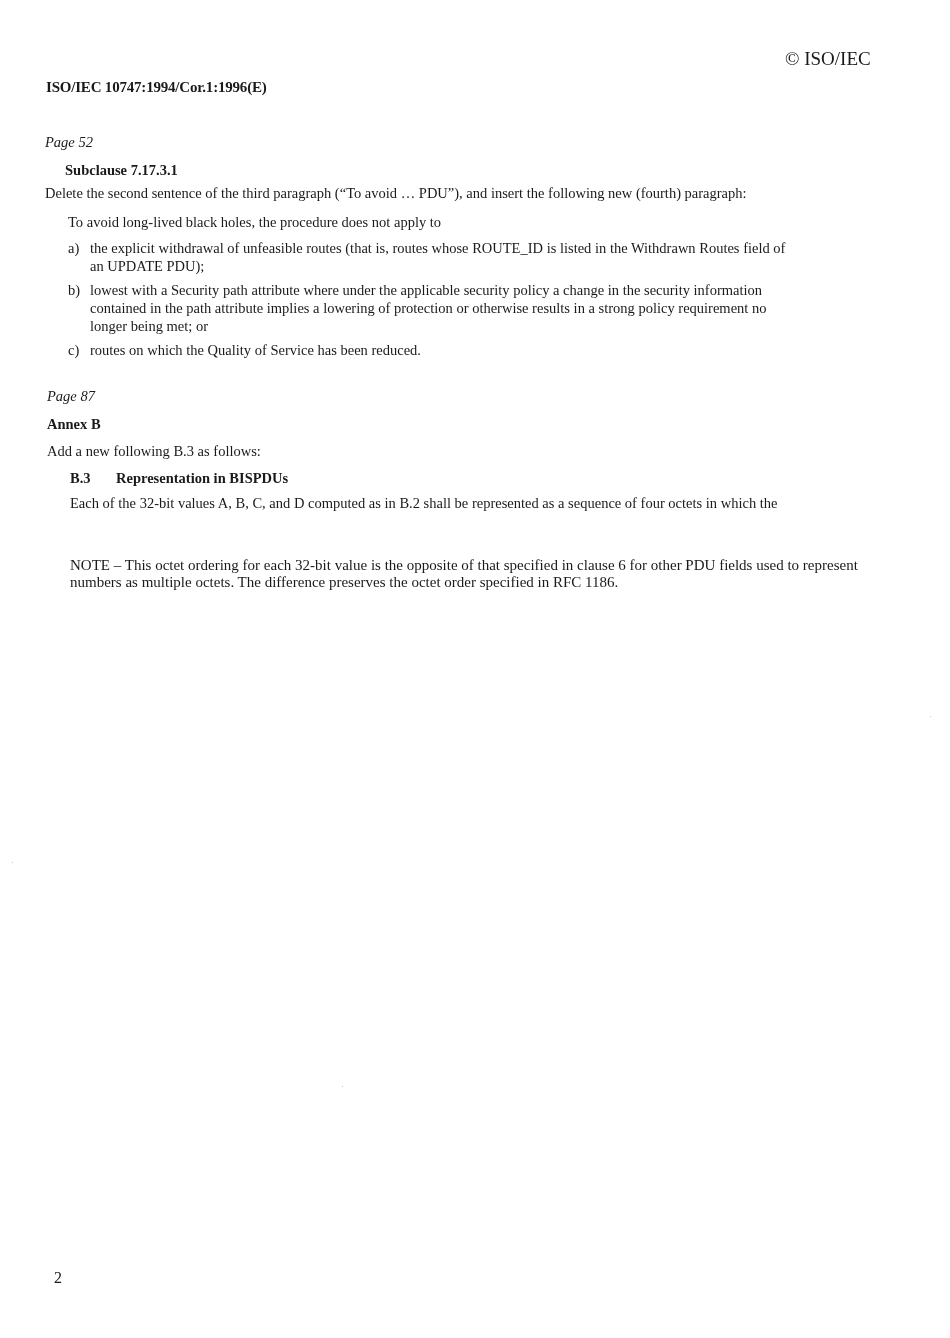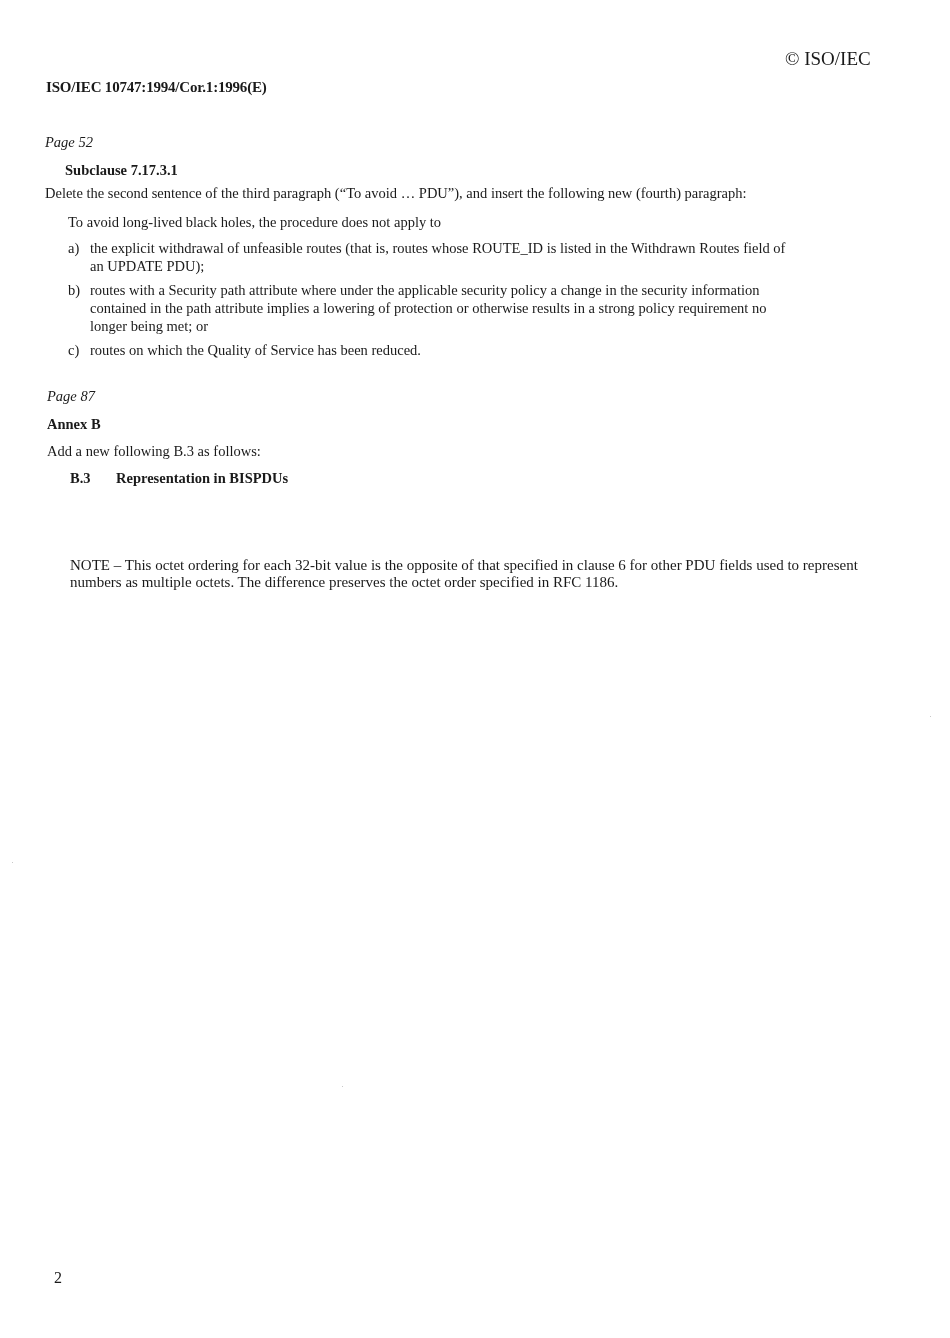--- a/index.html
+++ b/index.html
@@ -81,39 +81,40 @@
 <div class="abs body-line" style="left:68px; top:214px;">To avoid long-lived black holes, the procedure does not apply to</div>
 
 <div class="list-item" style="left:68px; top:239px;">
   <span class="list-marker">a)</span>
   <span class="list-text" style="top:0px;">the explicit withdrawal of unfeasible routes (that is, routes whose ROUTE_ID is listed in the Withdrawn Routes field of</span>
   <span class="list-text" style="top:18px;">an UPDATE PDU);</span>
 </div>
 
 <div class="list-item" style="left:68px; top:281px;">
   <span class="list-marker">b)</span>
-  <span class="list-text" style="top:0px;">routes with a Security path attribute where under the applicable security policy a change in the security information</span>
+  <span class="list-text" style="top:0px;">lowest with a Security path attribute where under the applicable security policy a change in the security information</span>
   <span class="list-text" style="top:18px;">contained in the path attribute implies a lowering of protection or otherwise results in a strong policy requirement no</span>
   <span class="list-text" style="top:36px;">longer being met; or</span>
 </div>
 
 <div class="list-item" style="left:68px; top:341px;">
   <span class="list-marker">c)</span>
   <span class="list-text" style="top:0px;">routes on which the Quality of Service has been reduced.</span>
 </div>
 
 <div class="abs page-ref" style="left:47px; top:388px;">Page 87</div>
 <div class="abs bold-head" style="left:47px; top:416px;">Annex B</div>
 <div class="abs body-line" style="left:47px; top:443px;">Add a new following B.3 as follows:</div>
 
 <div class="abs bold-head" style="left:70px; top:470px;">
   <span class="b3-num">B.3</span><span>Representation in BISPDUs</span>
 </div>
 
 <div class="para" style="left:70px; top:494px;">
+  <div>Each of  the 32-bit values A, B, C, and D computed as in B.2 shall be represented as a sequence of four octets in which the</div>
 </div>
 
 <div class="note" style="left:70px; top:557px;">
   <div>NOTE – This octet ordering for each 32-bit value is the opposite of that specified in clause 6 for other PDU fields used to represent</div>
   <div>numbers as multiple octets. The difference preserves the octet order specified in RFC 1186.</div>
 </div>
 
 <div class="abs footer-num">2</div>
 
 <div class="speck" style="left:342px; top:1086px;"></div>

